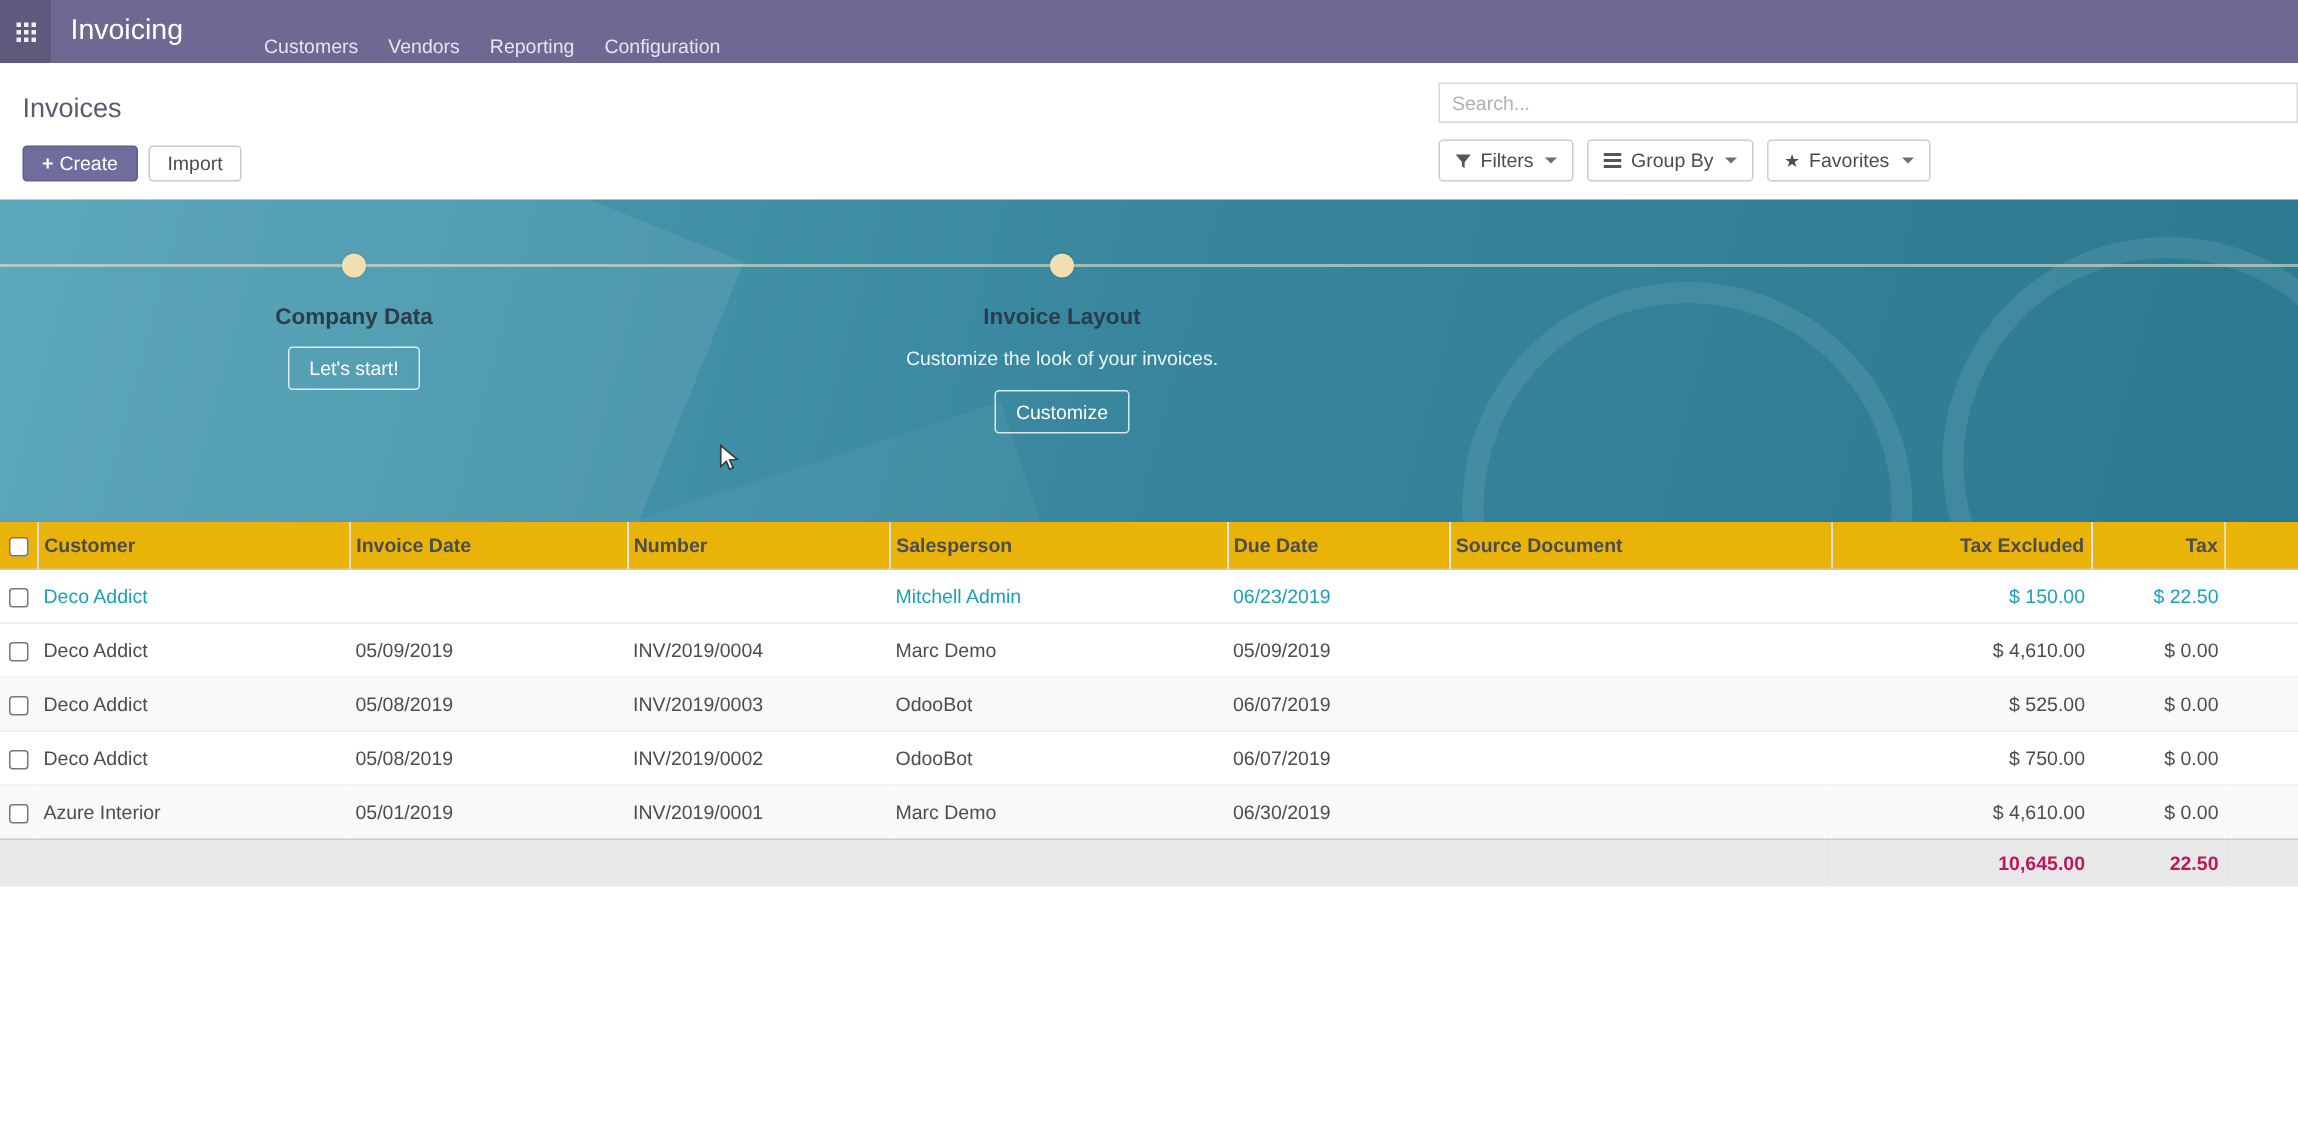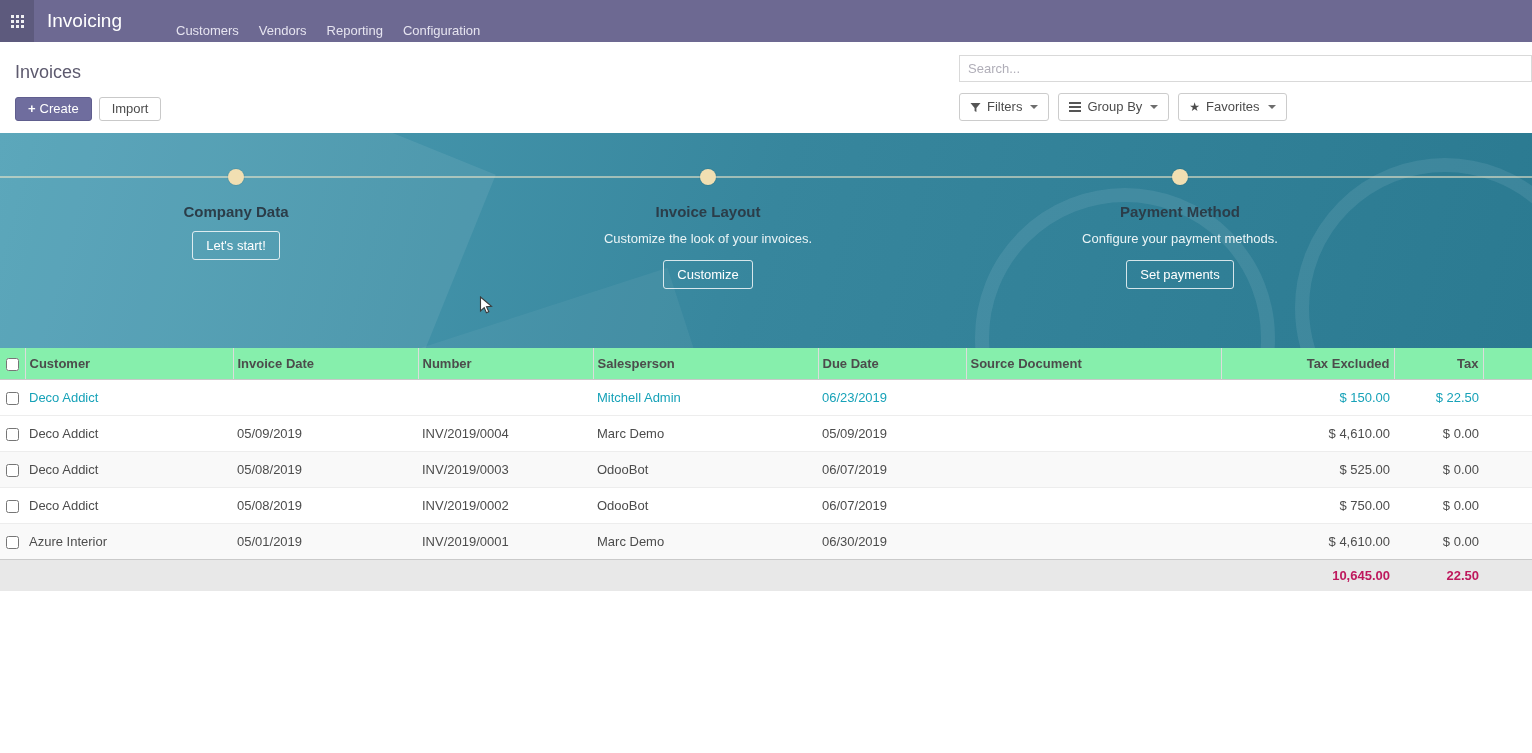--- a/index.html
+++ b/index.html
@@ -51,21 +51,21 @@
   .ob-line { position: absolute; left: 0; right: 0; top: 43px; height: 2px; background: rgba(244,233,203,0.55); }
   .ob-steps { position: relative; display: flex; height: 100%; }
   .ob-step { width: 472px; display: flex; flex-direction: column; align-items: center; text-align: center; }
   .ob-dot { width: 16px; height: 16px; border-radius: 50%; background: #f1dfb2; margin-top: 36px; position: relative; z-index: 1; box-shadow: 0 0 0 1px rgba(0,0,0,0.06); }
   .ob-title { margin-top: 18px; font-size: 15px; font-weight: bold; color: #2b3d49; }
   .ob-desc { margin-top: 9px; font-size: 13px; line-height: 1.5; color: #eaf4f6; max-width: 210px; }
   .ob-btn { margin-top: 11px; background: transparent; border: 1px solid rgba(255,255,255,0.8); color: #fff; font-family: inherit; font-size: 13px; padding: 6px 13px; border-radius: 3px; cursor: pointer; }
 
   
   table.invoices { width: 100%; border-collapse: collapse; table-layout: fixed; }
-  .invoices thead th { background: #86efac; border-bottom: 1px solid #c8c8c8; border-left: 1px solid #dcdcdc;
+  .invoices thead th { background: #eab308; border-bottom: 1px solid #c8c8c8; border-left: 1px solid #dcdcdc;
     font-weight: bold; text-align: left; padding: 5px 4px; font-size: 13px; color: #4c4c4c; cursor: pointer;
     overflow: hidden; white-space: nowrap; }
   .invoices thead th:first-child { border-left: none; }
   .invoices th.num, .invoices td.num { text-align: right; }
   .invoices tbody td { padding: 10px 4px; border-top: 1px solid #ededed; font-size: 13px; color: #4c4c4c;
     overflow: hidden; white-space: nowrap; }
   .invoices tbody tr { cursor: pointer; }
   .invoices tbody tr:first-child td { border-top: none; }
   .invoices tbody tr:nth-child(odd) { background: #f9f9f9; }
   .invoices tbody tr:first-child { background: #fff; }
@@ -148,26 +148,20 @@
     <div class="ob-step">
       <div class="ob-dot"></div>
       <div class="ob-title">Company Data</div>
       <button class="ob-btn">Let's start!</button>
     </div>
     <div class="ob-step">
       <div class="ob-dot"></div>
       <div class="ob-title">Invoice Layout</div>
       <div class="ob-desc">Customize the look of your invoices.</div>
       <button class="ob-btn">Customize</button>
-    </div>
-    <div class="ob-step">
-      <div class="ob-dot"></div>
-      <div class="ob-title">Payment Method</div>
-      <div class="ob-desc">Configure your payment methods.</div>
-      <button class="ob-btn">Set payments</button>
     </div>
   </div>
 </div>
 
 <table class="invoices">
   <colgroup>
     <col style="width:25px">
       <col style="width:208px">
       <col style="width:185px">
       <col style="width:175px">

